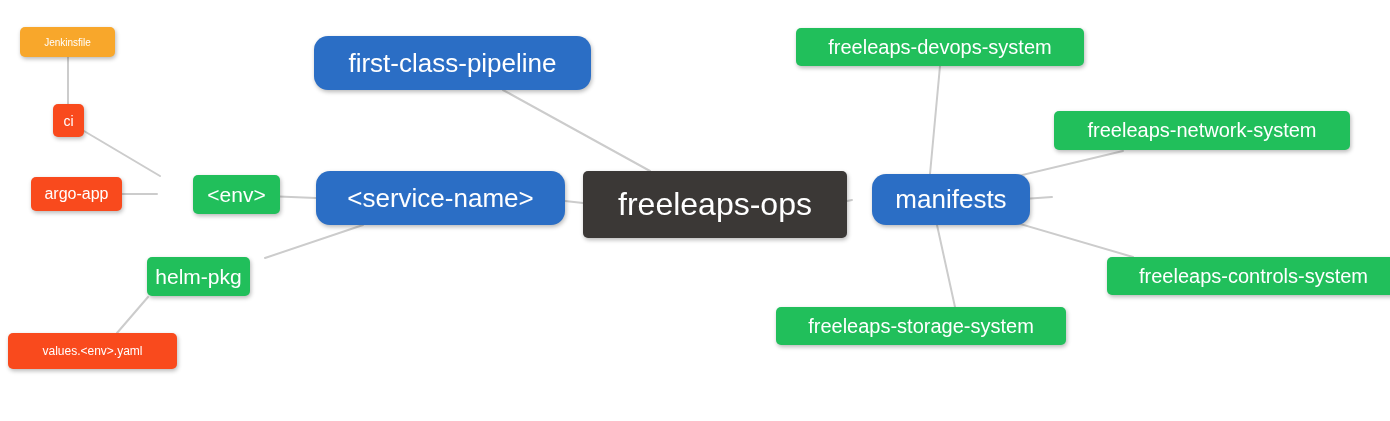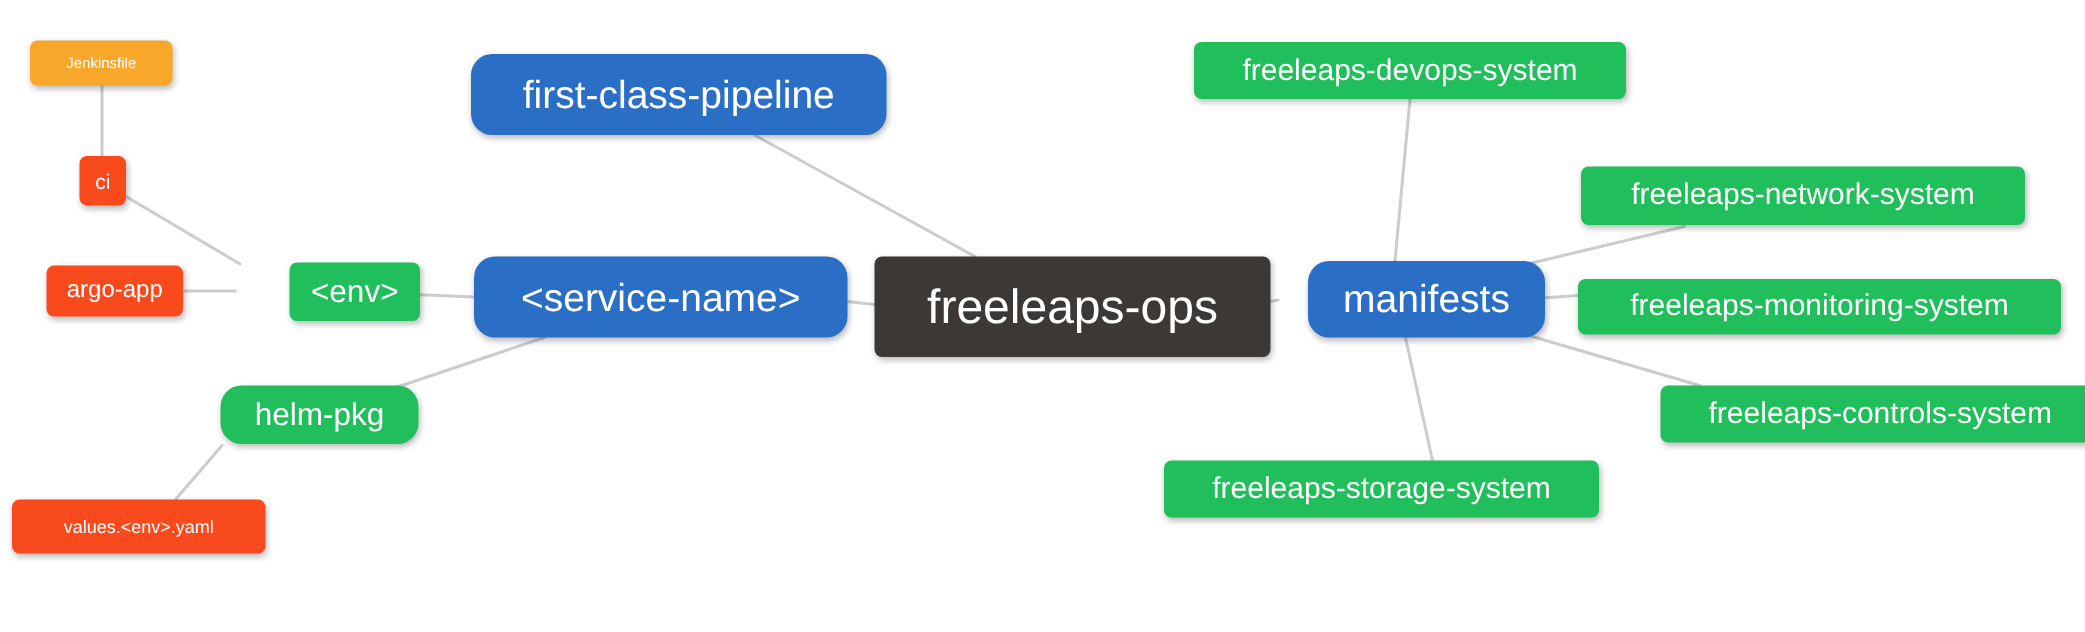--- a/index.html
+++ b/index.html
@@ -67,35 +67,34 @@
   </svg>
 
   <div class="node orange" style="left:20px;  top:27px;  width:95px;  height:30px; font-size:10px;">Jenkinsfile</div>
 
   <div class="node red" style="left:53px;  top:104px; width:31px;  height:33px; font-size:14px;">ci</div>
 
   <div class="node red" style="left:31px;  top:177px; width:91px;  height:34px; font-size:16px;">argo-app</div>
 
   <div class="node green" style="left:157px; top:175px; width:87px;  height:39px; font-size:21px;margin-left:36px;">&lt;env&gt;</div>
 
-  <div class="node green" style="left:147px; top:257px; width:132px; height:39px; font-size:21px;border-radius:14px;">helm-pkg</div>
+  <div class="node green" style="left:147px; top:257px; width:103px; height:39px; font-size:21px;">helm-pkg</div>
 
   <div class="node red" style="left:8px;   top:333px; width:169px; height:36px; font-size:12px;">values.&lt;env&gt;.yaml</div>
 
   <div class="node blue" style="left:314px; top:36px;  width:277px; height:54px; font-size:26px;">first-class-pipeline</div>
 
   <div class="node blue" style="left:316px; top:171px; width:249px; height:54px; font-size:26px;">&lt;service-name&gt;</div>
 
   <div class="node dark" style="left:583px; top:171px; width:264px; height:67px; font-size:32px;">freeleaps-ops</div>
 
   <div class="node blue" style="left:852px; top:174px; width:158px; height:51px; font-size:26px;margin-left:20px;">manifests</div>
 
   <div class="node green" style="left:796px;  top:28px;  width:288px; height:38px; font-size:20px;">freeleaps-devops-system</div>
 
   <div class="node green" style="left:1054px; top:111px; width:296px; height:39px; font-size:20px;">freeleaps-network-system</div>
 
-  <div class="node green" style="left:1052px; top:186px; width:322px; height:37px; font-size:20px;">freeleaps-monitoring-system</div>
 
   <div class="node green" style="left:1062px; top:257px; width:293px; height:38px; font-size:20px;margin-left:45px;">freeleaps-controls-system</div>
 
   <div class="node green" style="left:776px;  top:307px; width:290px; height:38px; font-size:20px;">freeleaps-storage-system</div>
 
 </div>
 
 </body></html>

